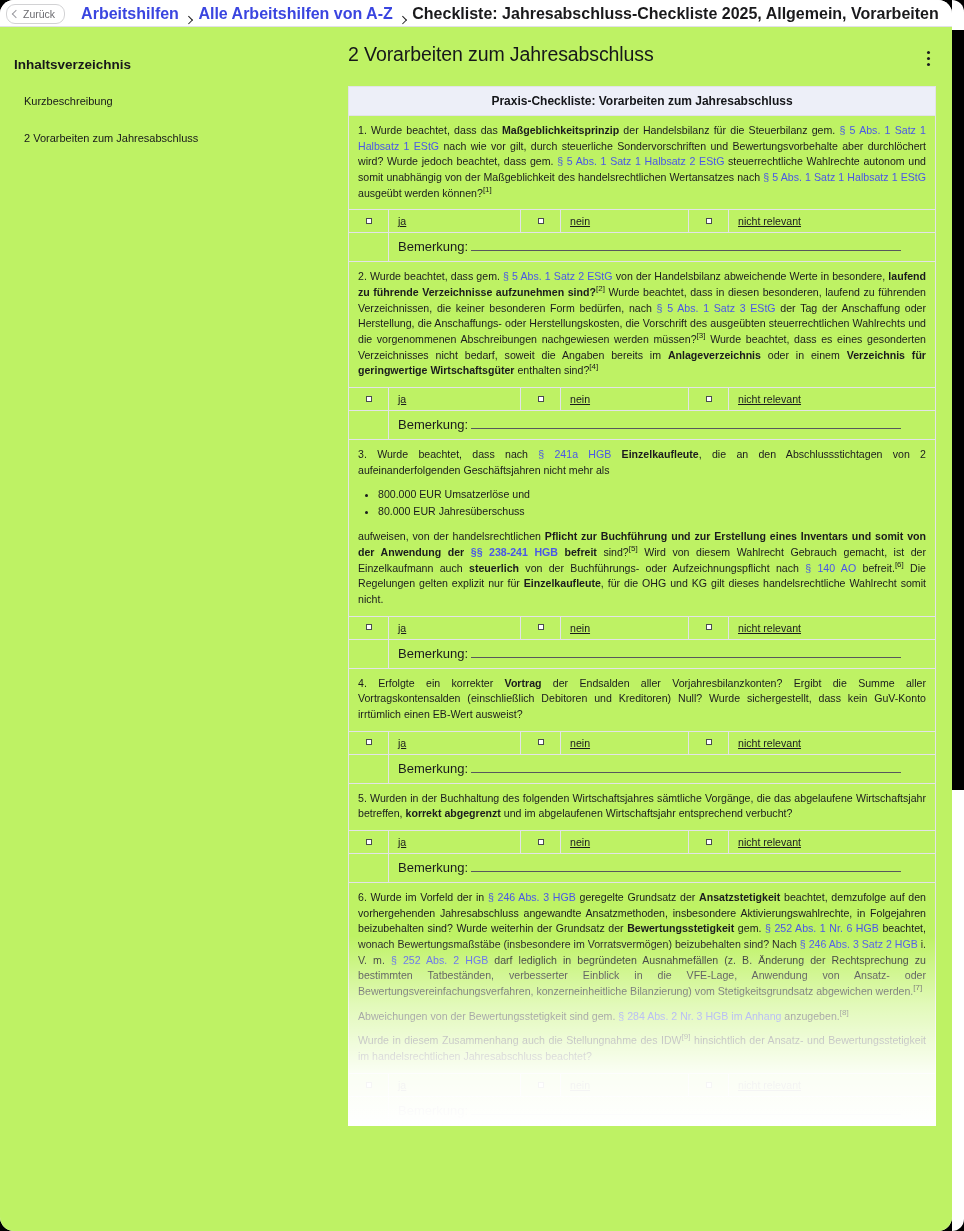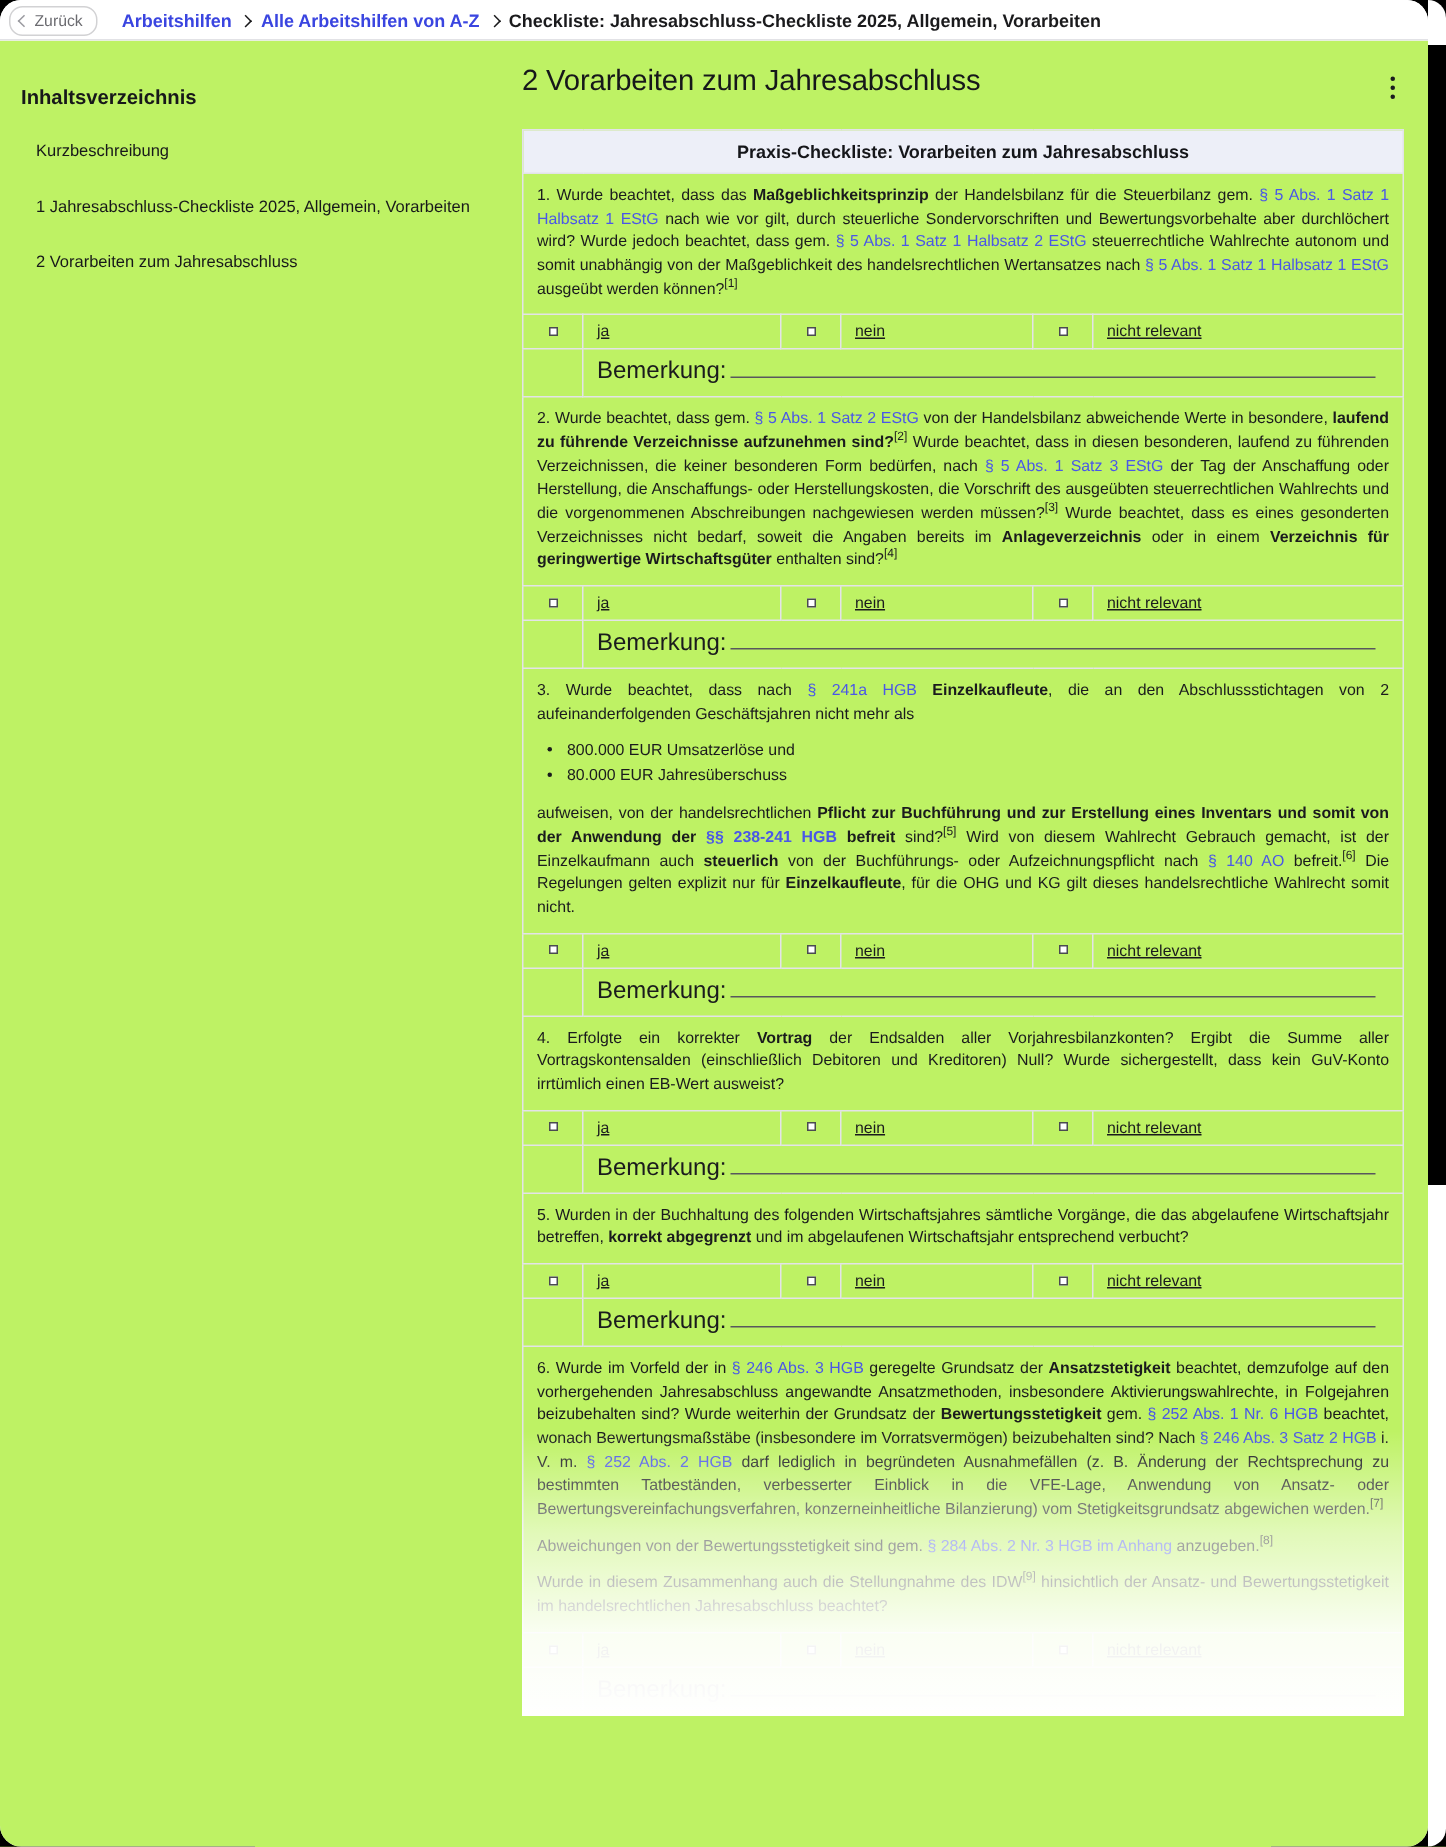--- a/index.html
+++ b/index.html
@@ -71,23 +71,23 @@
   .back-chevron {
     display: inline-block;
     width: 5px; height: 5px;
     border-left: 1.3px solid #9a9aa0;
     border-bottom: 1.3px solid #9a9aa0;
     transform: rotate(45deg);
     margin-right: 1px;
   }
   .crumbs {
     display: flex;
-    align-items: center;
+    align-items: flex-end;
     margin-left: 16px;
-    font-size: 12px;
+    font-size: 16px;
     white-space: nowrap;
   }
   .crumb-link { color: #3a45e0; font-weight: 700; cursor: pointer; }
   .crumb-current { color: #1a1a1c; font-weight: 700; }
   .crumb-sep {
     display: inline-block;
     width: 4.5px; height: 4.5px;
     border-top: 1.7px solid #1a1a1c;
     border-right: 1.7px solid #1a1a1c;
     transform: rotate(45deg);
@@ -221,21 +221,21 @@
   }
   td.opt {
     padding: 5px 0 5px 9px;
     font-size: 10.6px;
     text-decoration: underline;
   }
   td.opt-ja   { width: 132px; }
   td.opt-nein { width: 128px; }
   td.bemerk {
     padding: 6px 9px 7px 9px;
-    font-size: 16px;
+    font-size: 13px;
     white-space: nowrap;
     overflow: hidden;
   }
   .bem-line {
     display: inline-block;
     width: 430px;
     border-bottom: 1.2px solid #58585d;
     height: 9px;
     margin-left: 3px;
     vertical-align: baseline;
@@ -286,21 +286,20 @@
     </div>
 
     <div class="topbar-rule"></div>
   </div>
 
   <div class="split">
 
     <nav class="toc">
       <div class="toc-title">Inhaltsverzeichnis</div>
       <div class="toc-item">Kurzbeschreibung</div>
-      <div class="toc-item">1 Jahresabschluss-Checkliste 2025, Allgemein, Vorarbeiten</div>
       <div class="toc-item">2 Vorarbeiten zum Jahresabschluss</div>
     </nav>
 
     <section class="content-pane">
 
       <div class="content-head">
         <h1 class="doc-title">2 Vorarbeiten zum Jahresabschluss</h1>
         <div class="kebab">
           <span></span>
             <span></span>

